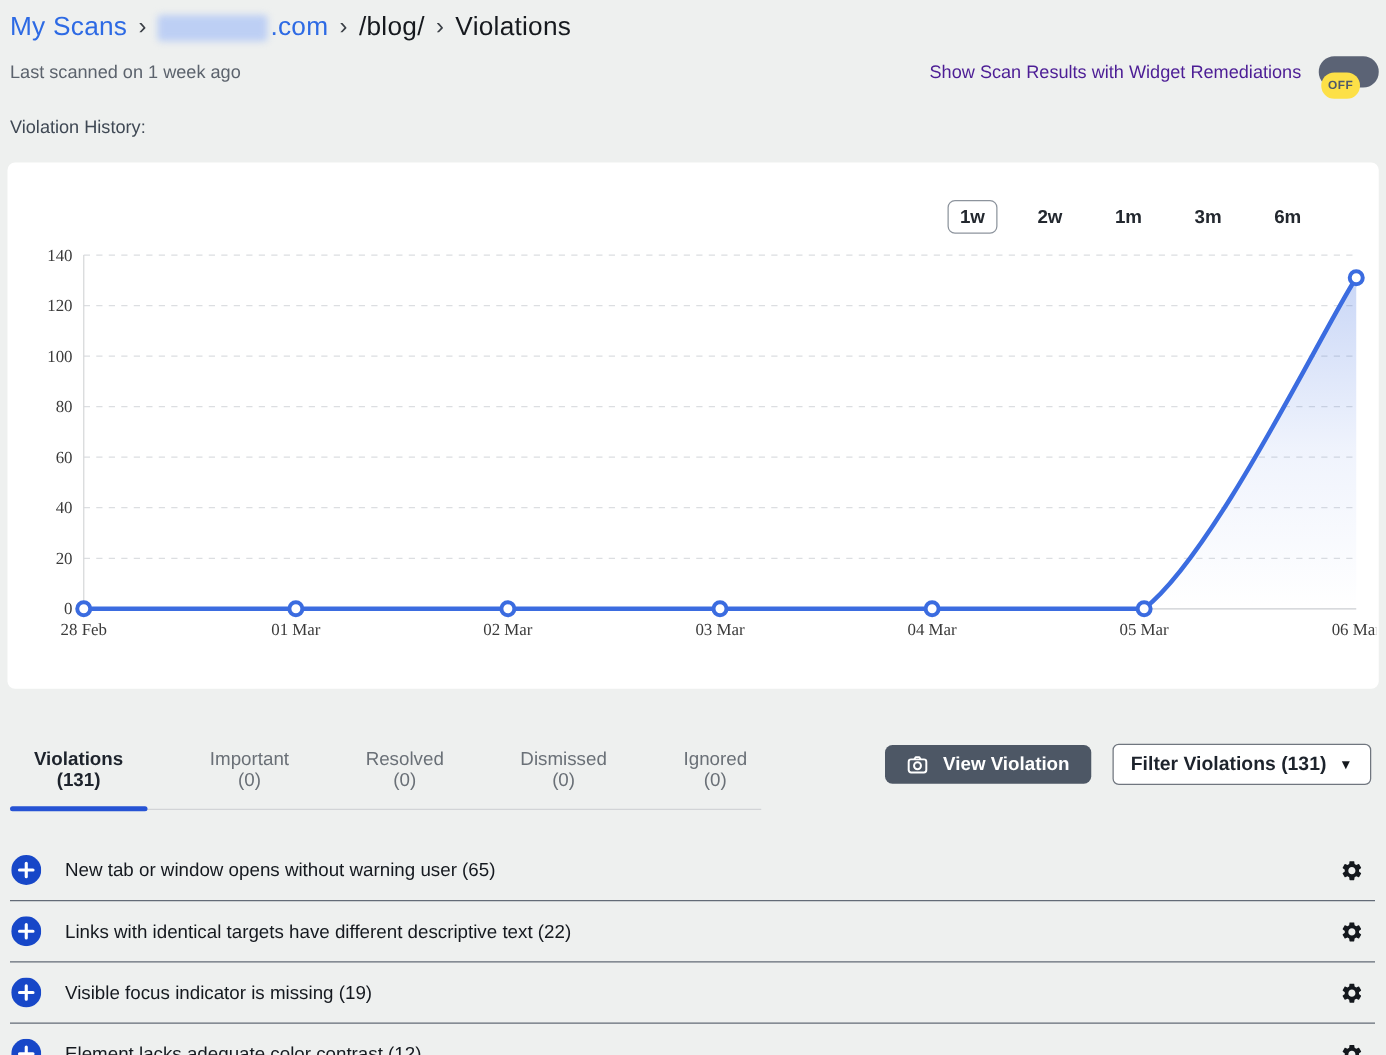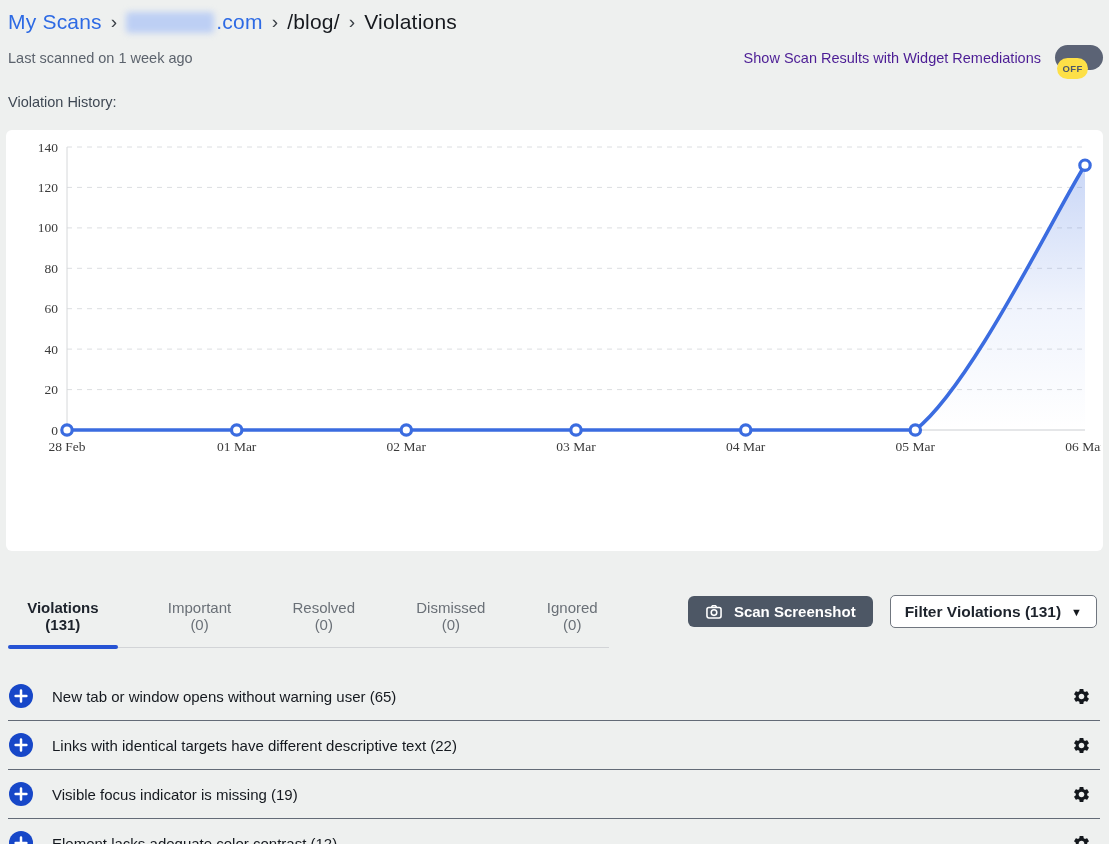--- a/index.html
+++ b/index.html
@@ -133,20 +133,27 @@
         <button class="toggle">
           <span class="toggle-knob">OFF</span>
         </button>
       </div>
     </div>
   </div>
 
   <div class="section-label">Violation History:</div>
 
   <section class="chart-panel">
+    <div class="range-buttons">
+      <button class="range-btn active">1w</button>
+      <button class="range-btn">2w</button>
+      <button class="range-btn">1m</button>
+      <button class="range-btn">3m</button>
+      <button class="range-btn">6m</button>
+    </div>
     <div class="chart-wrap">
       <svg id="chart-svg" width="1095" height="345" viewBox="0 0 1095 345">
           <line x1="61" y1="296" x2="1079" y2="296" stroke="#cbced2" stroke-width="1"></line>
           <text x="52" y="300.5" text-anchor="end" class="ytick">0</text>
           <line x1="61" y1="255.6" x2="1079" y2="255.6" stroke="#dcdee1" stroke-width="1" stroke-dasharray="5 5"></line>
           <text x="52" y="260.1" text-anchor="end" class="ytick">20</text>
           <line x1="61" y1="215.1" x2="1079" y2="215.1" stroke="#dcdee1" stroke-width="1" stroke-dasharray="5 5"></line>
           <text x="52" y="219.6" text-anchor="end" class="ytick">40</text>
           <line x1="61" y1="174.7" x2="1079" y2="174.7" stroke="#dcdee1" stroke-width="1" stroke-dasharray="5 5"></line>
           <text x="52" y="179.2" text-anchor="end" class="ytick">60</text>
@@ -196,21 +203,21 @@
     </div>
     <div class="actions">
       <button class="btn-dark">
         <span style="display:inline-flex;">
           <svg width="18" height="18" viewBox="0 0 24 24" fill="none">
             <path d="M8.6 6 10 3.6h4L15.4 6" stroke="#fff" stroke-width="2" stroke-linejoin="round"></path>
             <rect x="2.6" y="6" width="18.8" height="14" rx="2.6" stroke="#fff" stroke-width="2.1"></rect>
             <circle cx="12" cy="12.8" r="3.7" stroke="#fff" stroke-width="2.1"></circle>
           </svg>
         </span>
-        <span>Scan Screenshot</span>
+        <span>View Violation</span>
       </button>
       <button class="btn-filter">
         <span>Filter Violations (131)</span>
         <span class="caret">▼</span>
       </button>
     </div>
   </div>
 
   <ul class="violations-list">
     <li class="violation-row">

